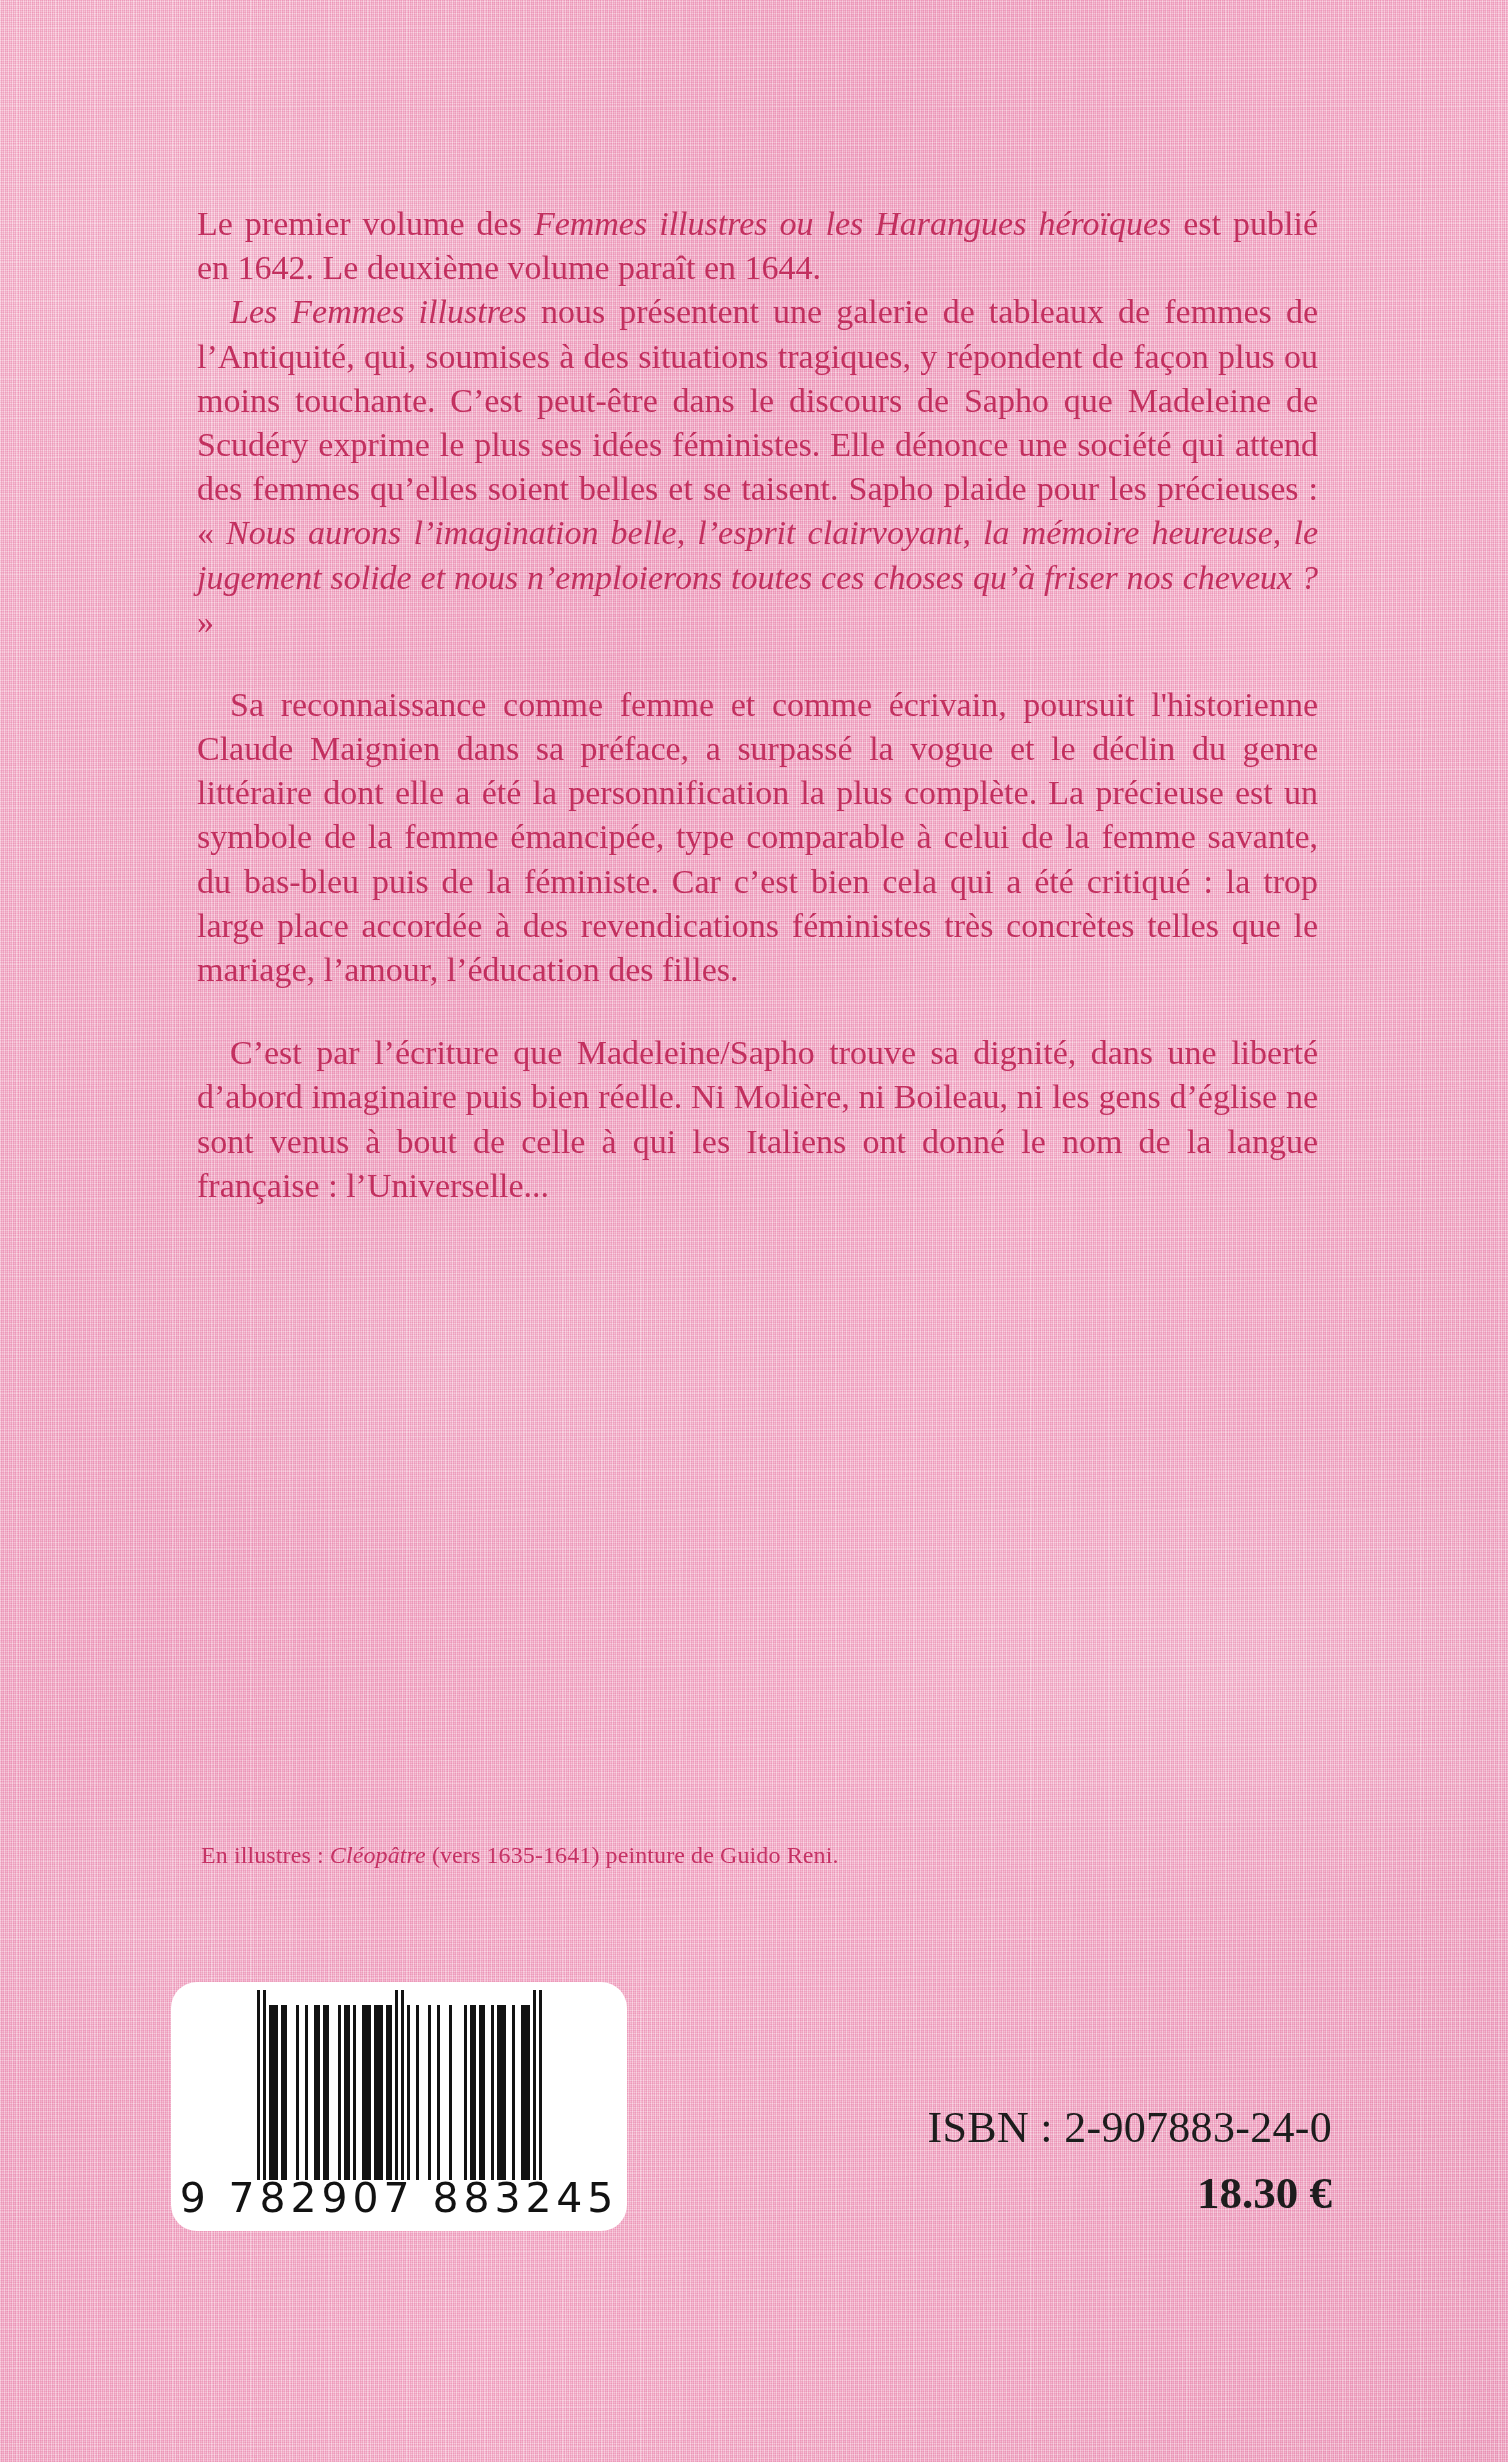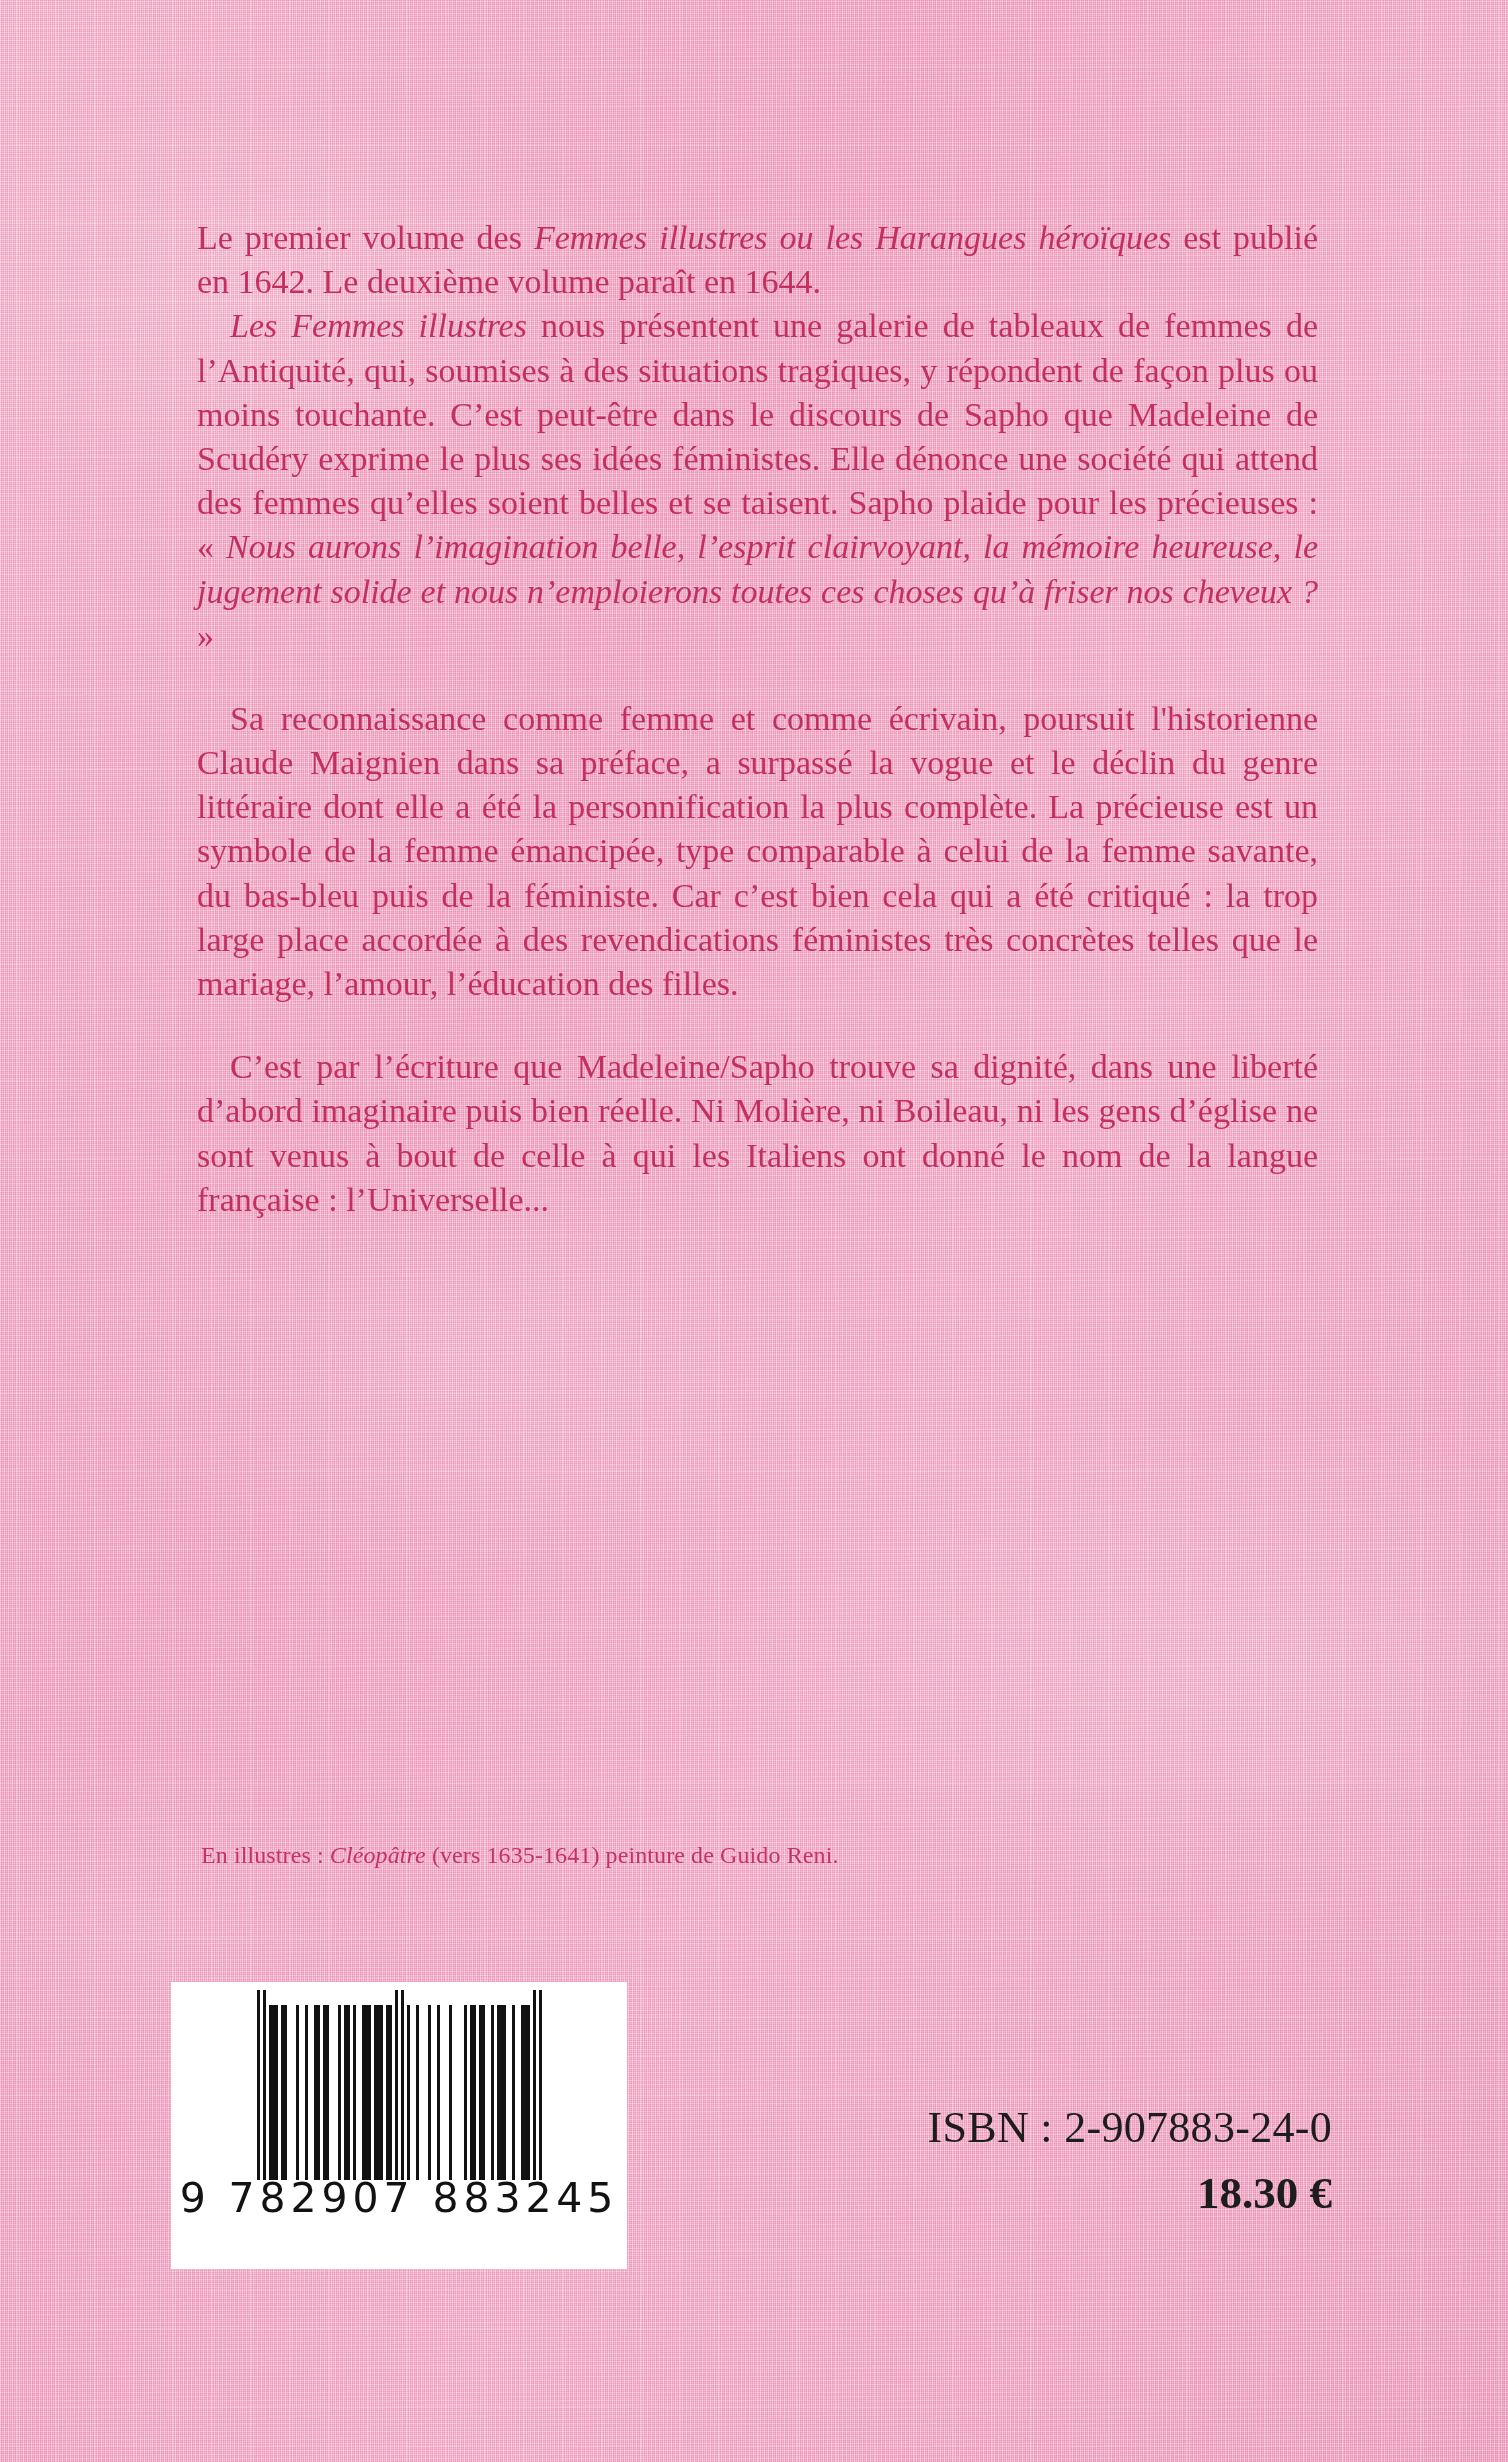--- a/index.html
+++ b/index.html
@@ -89,21 +89,21 @@
     font-family: "Liberation Serif", serif;
     font-size: 34px;
     line-height: 1.30;
     text-align: justify;
     z-index: 3;
   }
   .blurb p {
     margin: 0 0 0 0;
     text-indent: 33px;
   }
-  .blurb p.p1 { text-indent: 0; margin-top: 14px; }
+  .blurb p.p1 { text-indent: 0; }
   .blurb p.gap { margin-top: 39px; }
   .blurb em { font-style: italic; }
   .quote { font-style: italic; }
 
   
   .credit {
     position: absolute;
     left: 201px;
     top: 1842px;
     color: #c53265;
@@ -114,29 +114,30 @@
     white-space: nowrap;
   }
   .credit em { }
 
   
   .barcode-block {
     position: absolute;
     left: 171px;
     top: 1982px;
     width: 456px;
-    height: 287px;
+    height: 249px;
     background: #ffffff;
     z-index: 4;
     display: flex;
     flex-direction: column;
     align-items: center;
     justify-content: flex-start;
     padding-top: 5.8px;
     box-sizing: border-box;
+    border-radius: 26px;
   }
   .bars {
     display: flex;
     align-items: flex-end;
     height: 190px;
     margin-top: 1.9px;
   }
   .bars i {
     display: block;
     background: #121212;

